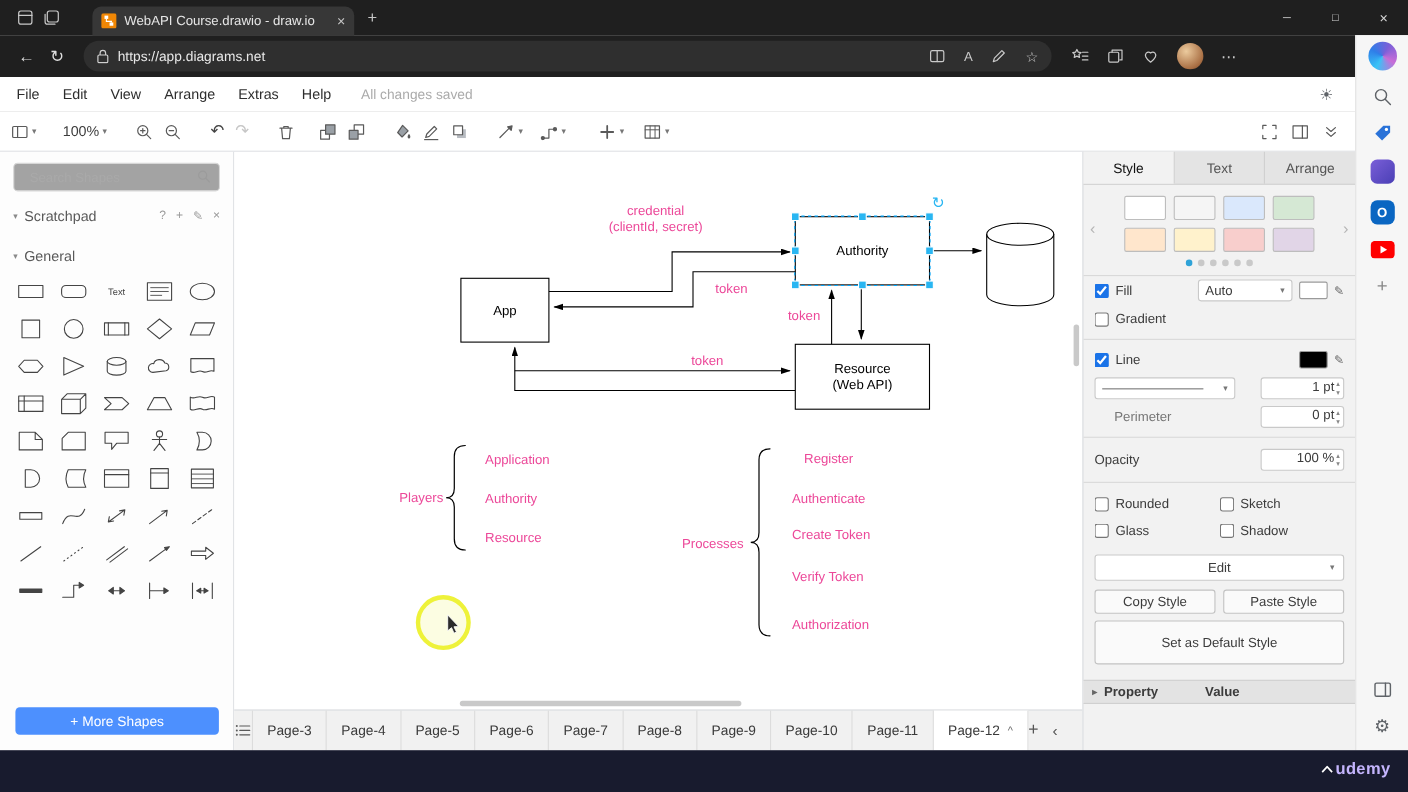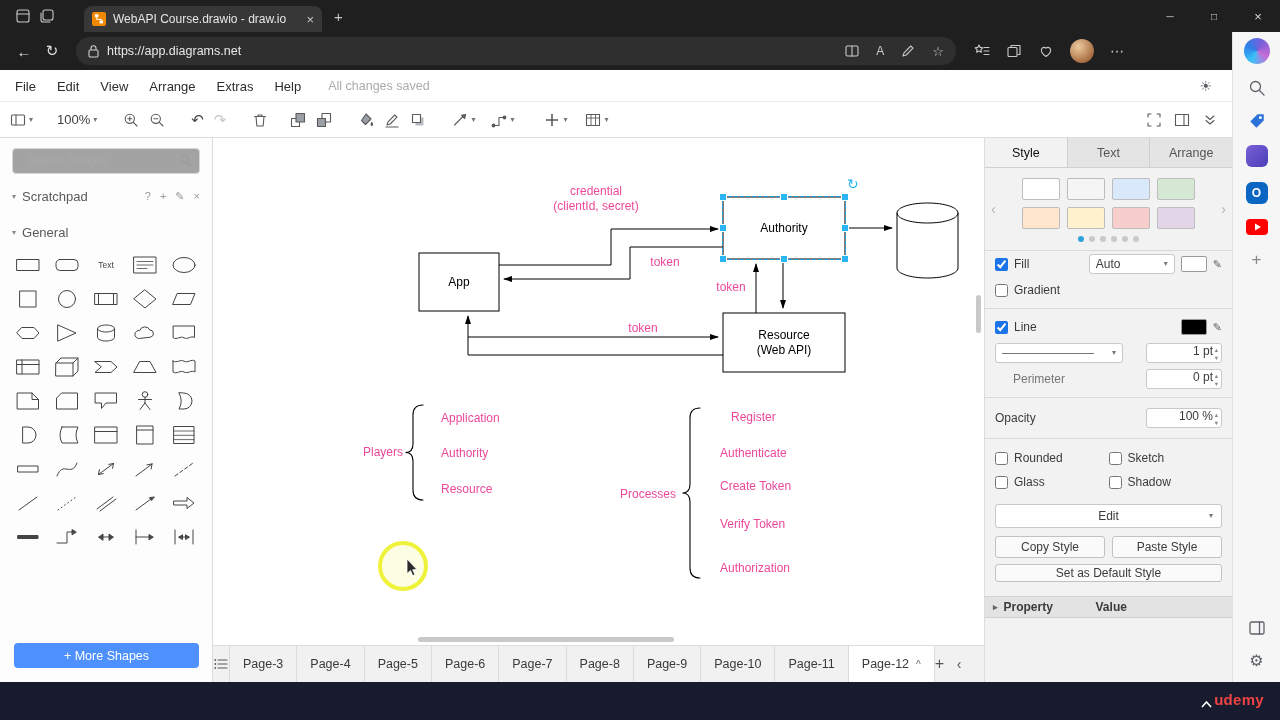--- a/index.html
+++ b/index.html
@@ -114,21 +114,21 @@
   
   .edgebar{position:absolute;left:1232px;top:32px;width:48px;height:650px;background:#f6f6f6;border-left:1px solid #e2e2e2;display:flex;flex-direction:column;align-items:center;padding:6px 0 12px}
   .copilot{width:26px;height:26px;border-radius:50%;background:conic-gradient(from 210deg,#39c3f7,#2f7ee8,#7a5fd8,#c86dd7,#39c3f7)}
   .ebi{margin-top:15px;display:grid;place-items:center}
   .rs{width:22px;height:22px;border-radius:6px;display:grid;place-items:center;color:#fff;font-size:12px;font-weight:bold}
   .eb-bottom{margin-top:auto;display:flex;flex-direction:column;align-items:center;gap:14px}
   .eg{width:18px;height:18px;fill:none;stroke:#5f6368;stroke-width:1.3;stroke-linecap:round;stroke-linejoin:round}
 
   
   .bottombar{position:absolute;left:0;top:682px;width:1280px;height:38px;background:#181b2e}
-  .brand{position:absolute;right:16px;top:9px;color:#ef4444;font-size:15px;font-weight:bold;letter-spacing:.3px;display:flex;align-items:flex-end;gap:2px}
+  .brand{position:absolute;right:16px;top:9px;color:#c4b5fd;font-size:15px;font-weight:bold;letter-spacing:.3px;display:flex;align-items:center;gap:2px}
 </style>
 </head>
 <body>
 
 <div id="app">
 
   <div class="titlebar">
     <span class="tb-icon">
       <svg class="ai" viewBox="0 0 16 16">
           <rect x="2" y="2" width="12" height="12" rx="2"></rect>
@@ -826,21 +826,21 @@
       </div>
 
     <div class="edit-select">
       <span>Edit</span>
       <span class="caret">▾</span>
     </div>
     <div class="fp-btn-row">
       <span class="fp-btn">Copy Style</span>
       <span class="fp-btn">Paste Style</span>
     </div>
-    <div class="fp-btn full fp-btn" style="margin:6px 10px 0;height:18px;display:grid;place-items:center">Set as Default Style</div>
+    <div class="fp-btn full fp-btn" style="margin:6px 10px 0;height:40px;display:grid;place-items:center">Set as Default Style</div>
 
     <div class="prop-header">
       <span class="prop-exp">▸</span>
       <span class="prop-col">Property</span>
       <span>Value</span>
     </div>
   </div>
 
   <div class="edgebar">
     <span class="copilot"></span>

